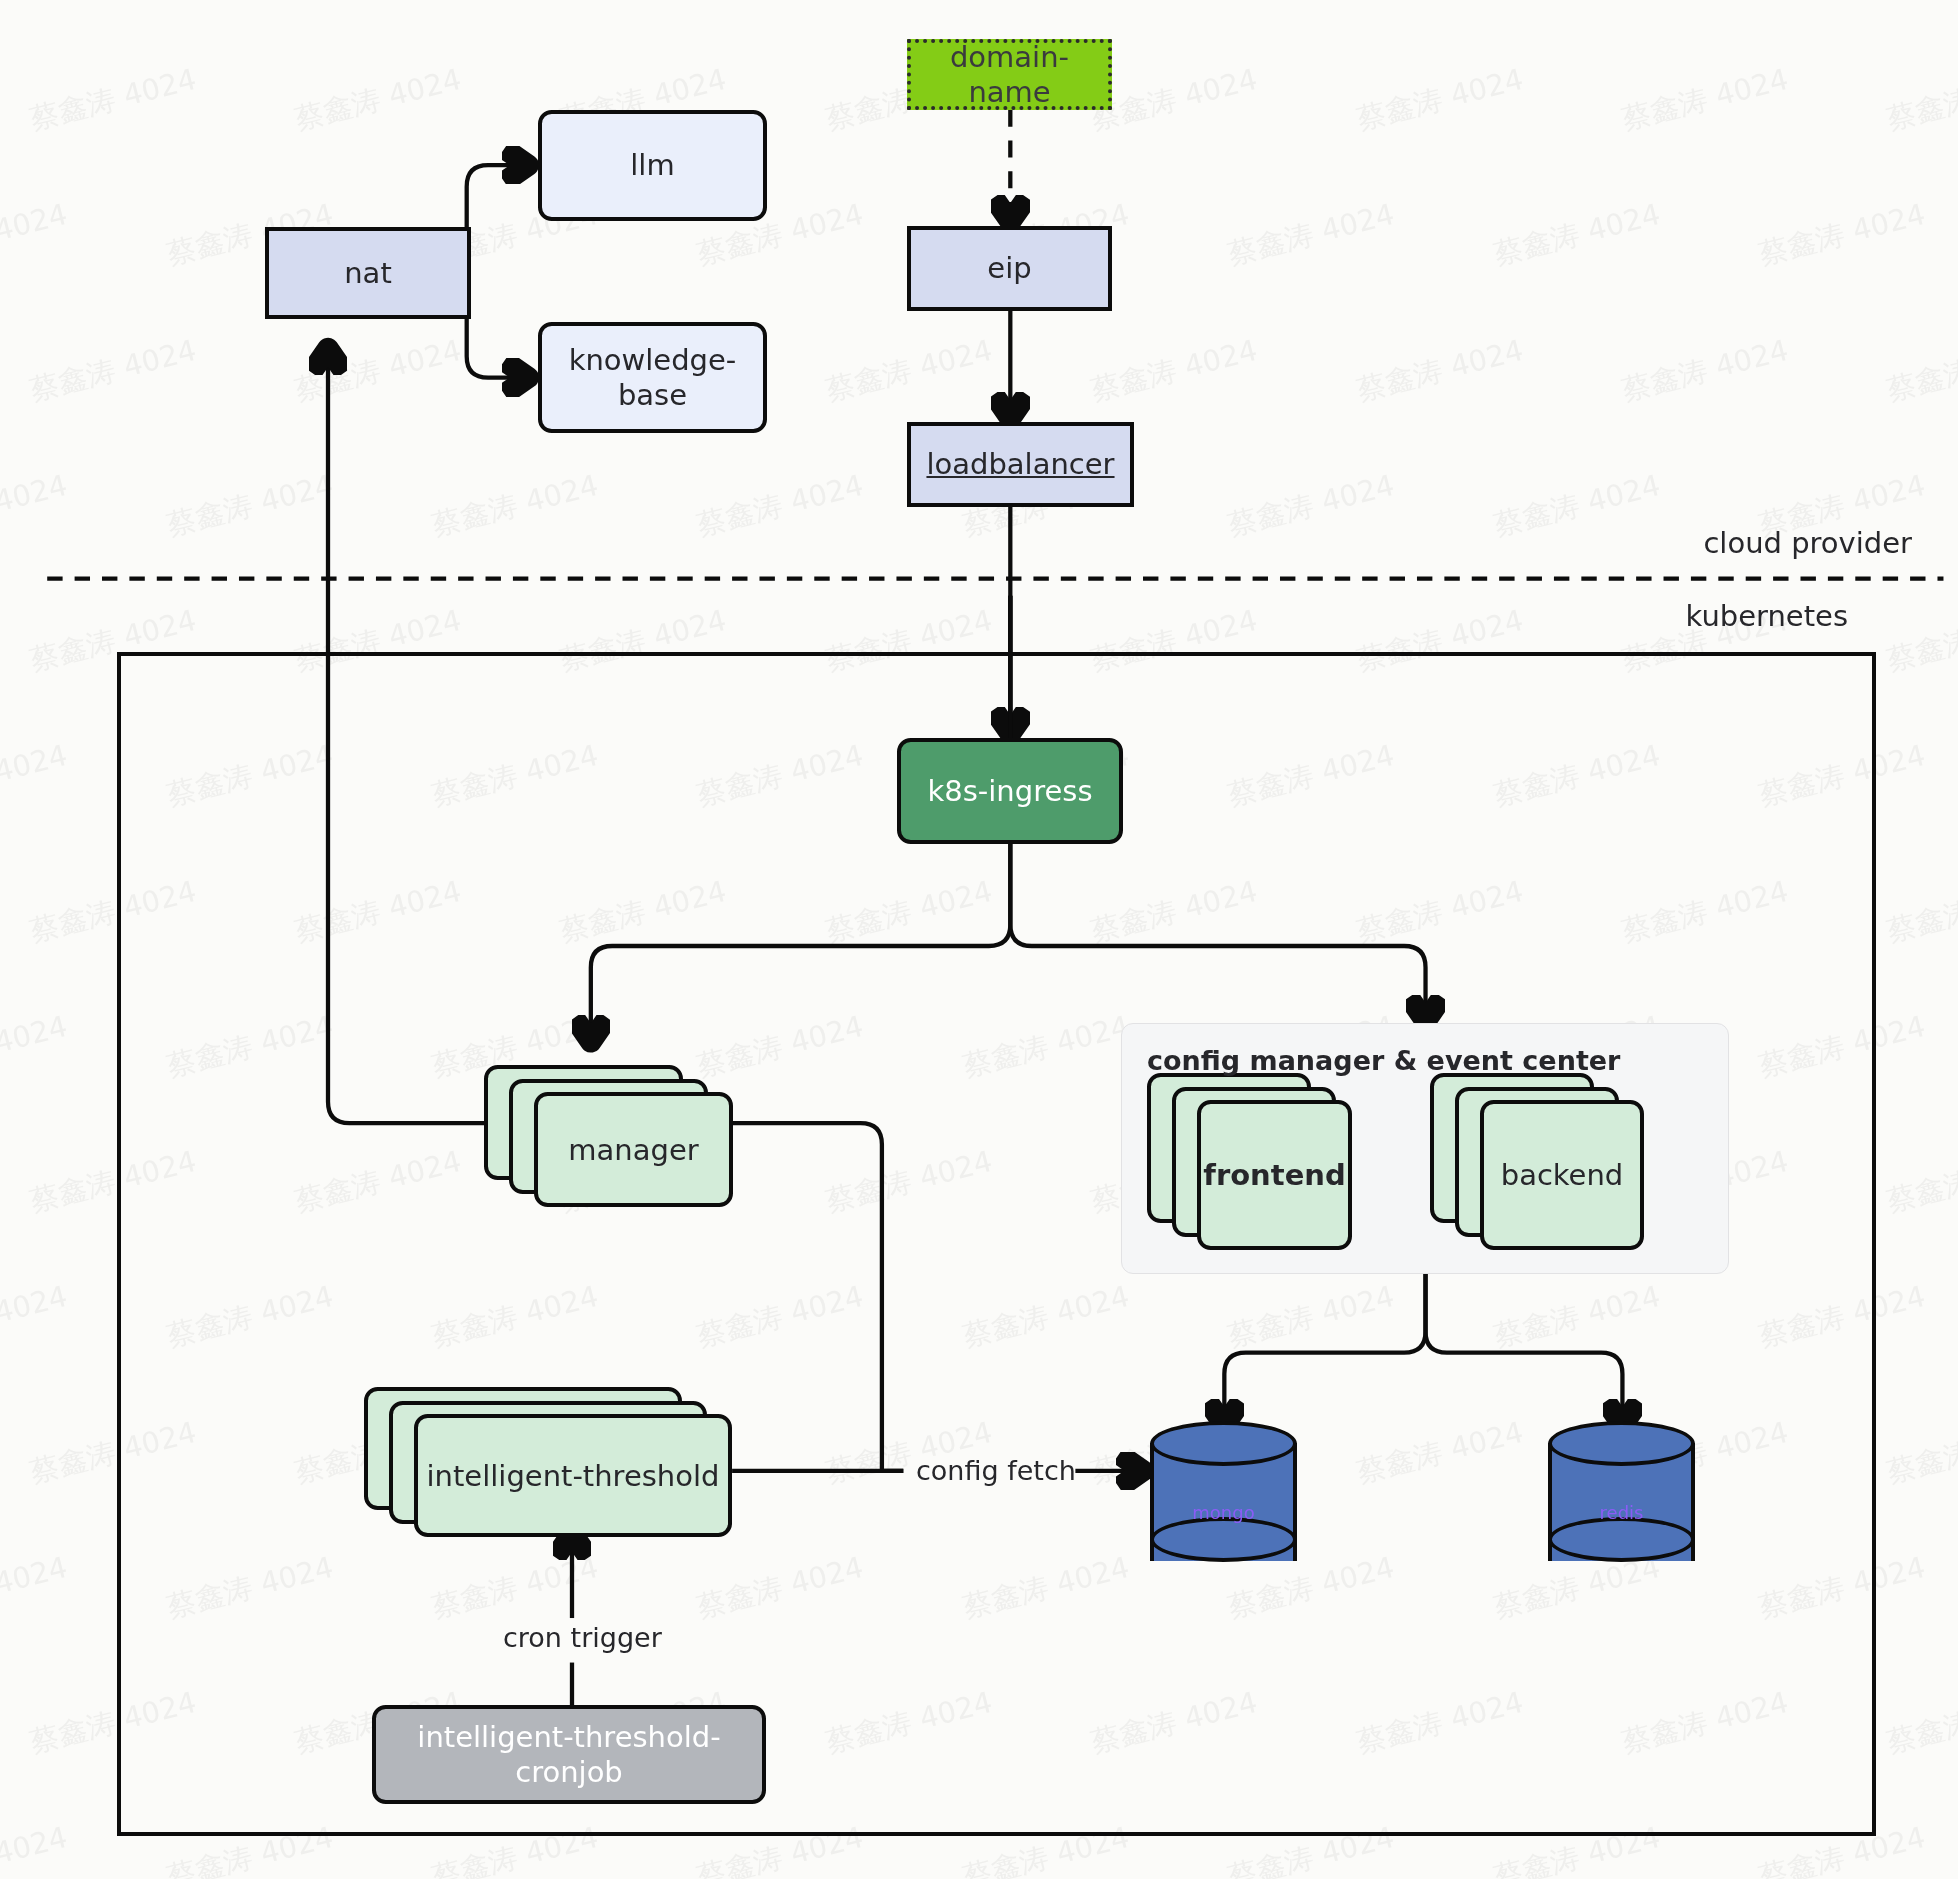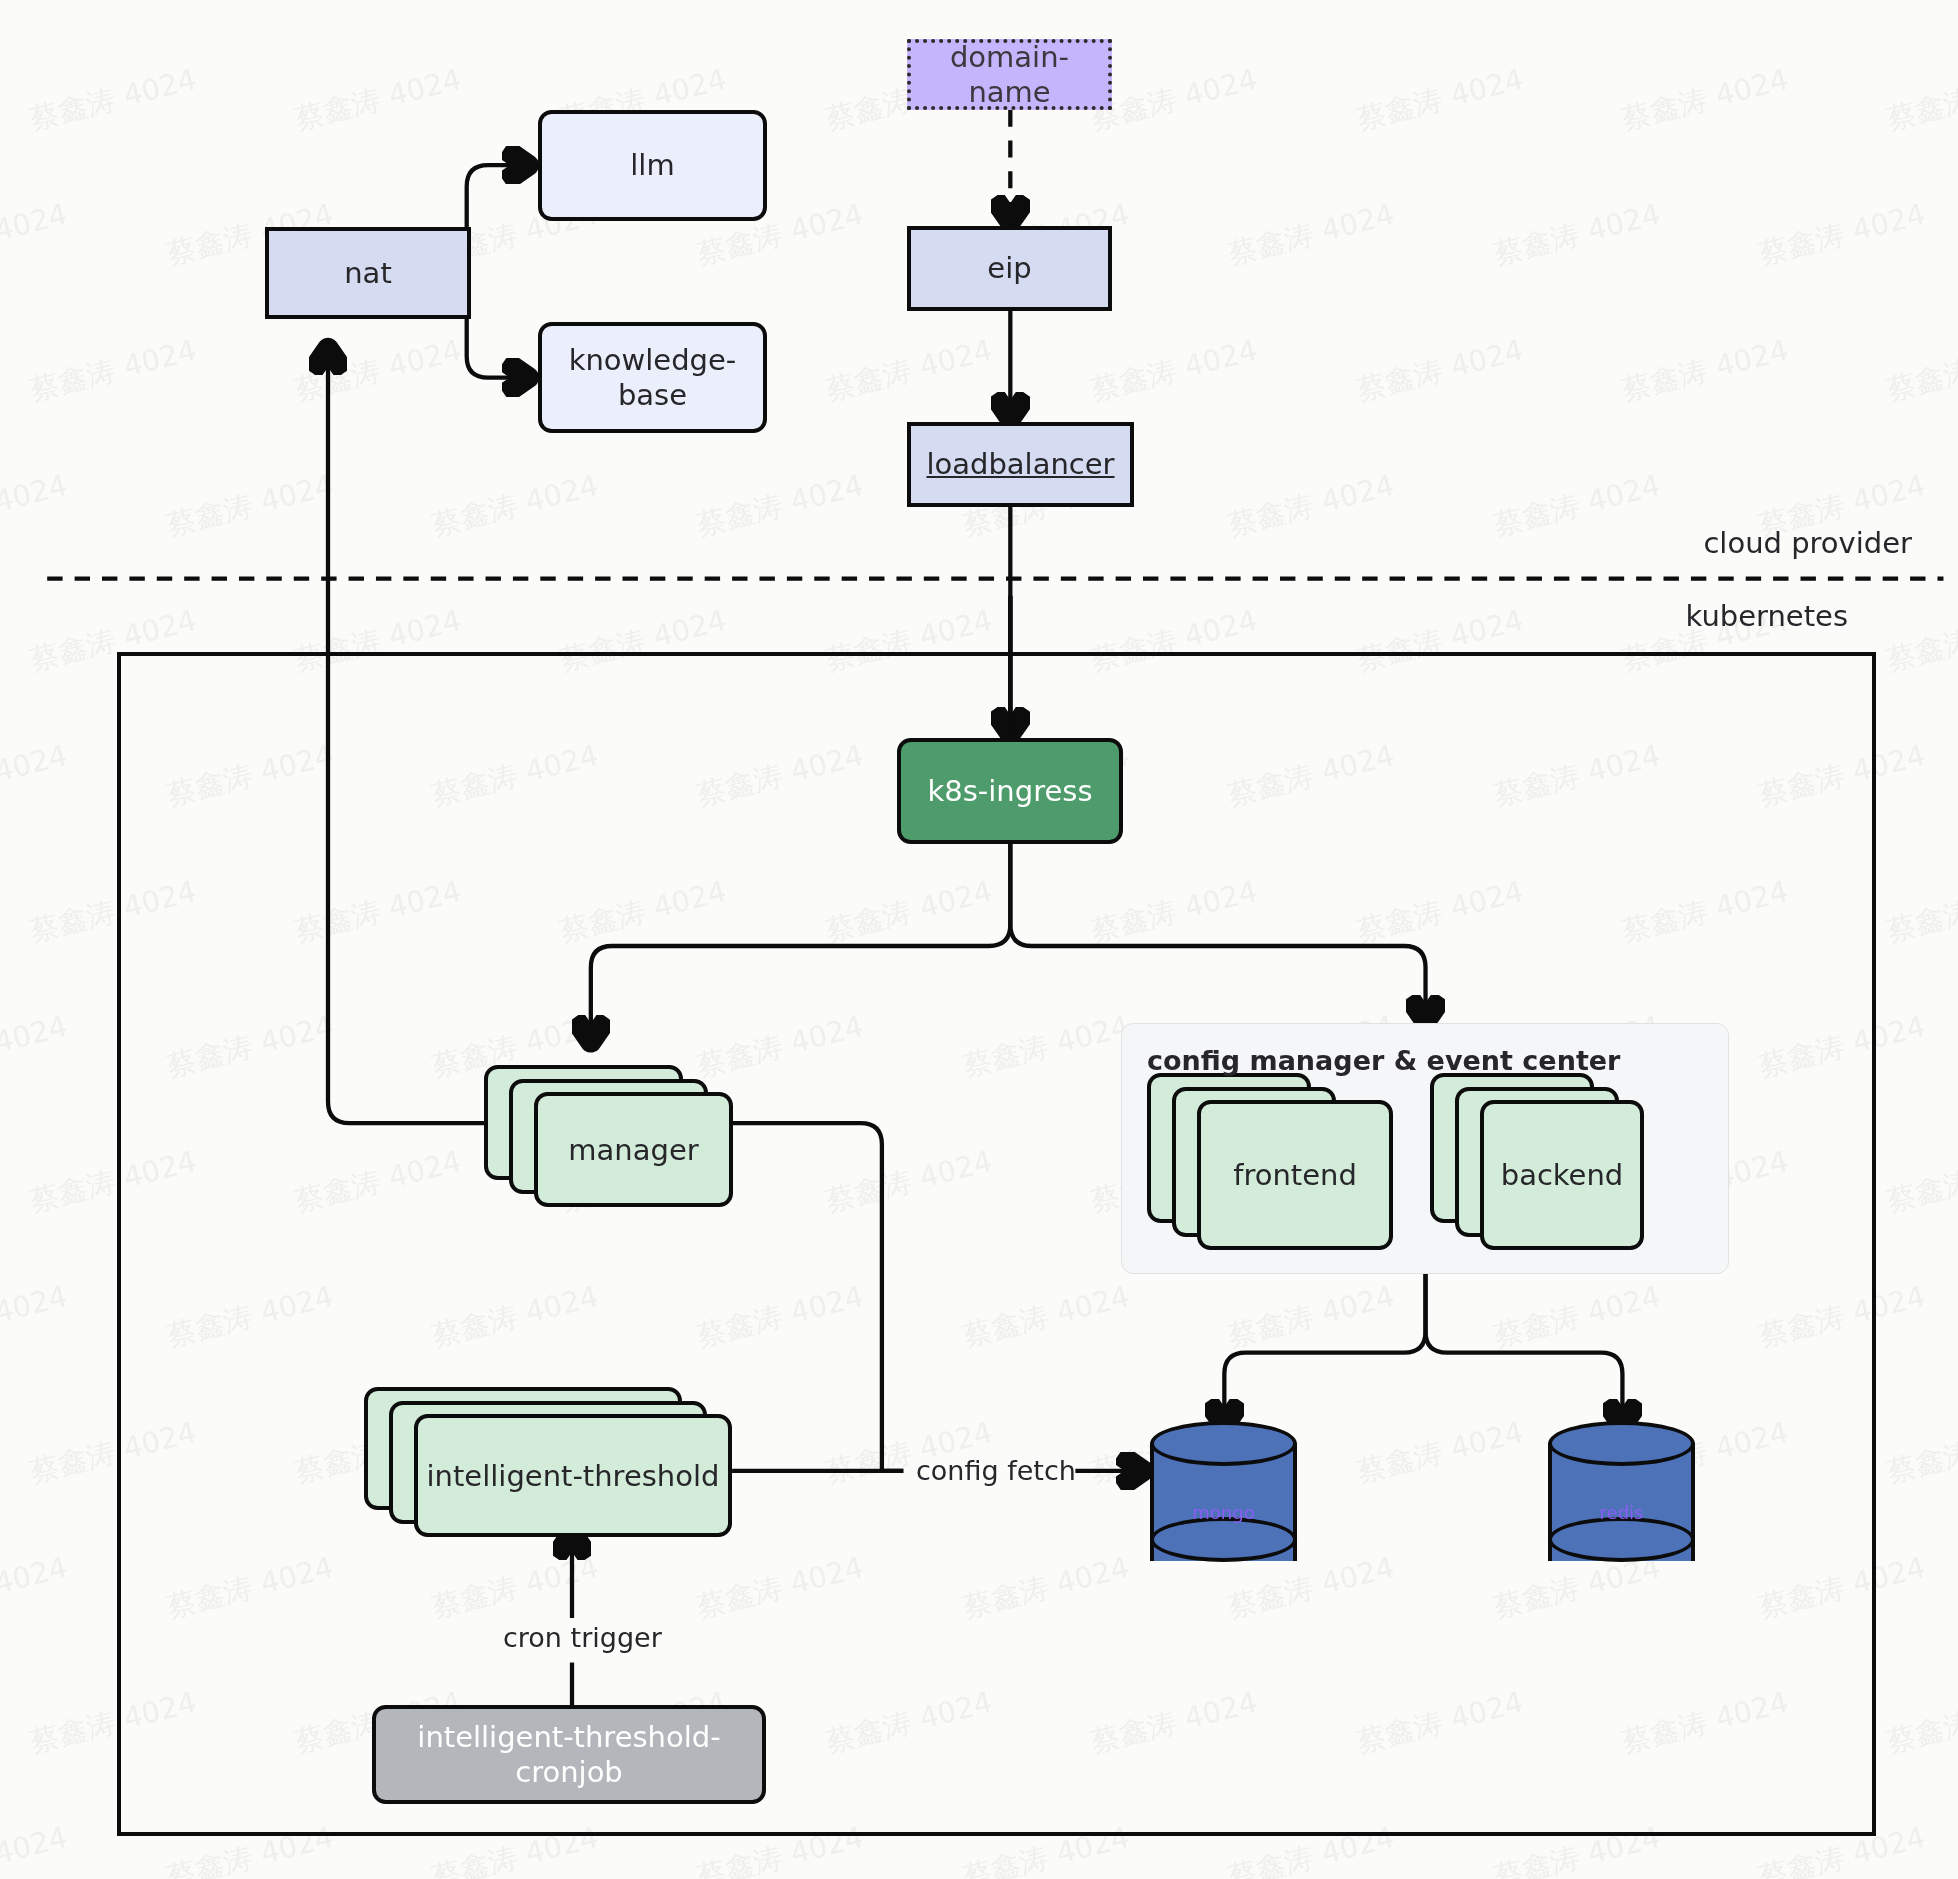--- a/index.html
+++ b/index.html
@@ -22,21 +22,21 @@
 
   
   .node{position:absolute;z-index:3;box-sizing:border-box;
         display:flex;align-items:center;justify-content:center;
         text-align:center;line-height:1.2;}
 
   .rect-sharp{border:4.3px solid #0c0c0c;background:#d5dbf0;color:#27272b;
         font-size:29px;border-radius:0;}
   .rect-round{border:4.3px solid #0c0c0c;background:#eaeffb;color:#27272b;
         font-size:29px;border-radius:13.7px;}
-  .rect-dotted{border:4.3px dotted #2b2b2b;background:#c4b5fd;color:#3a3a3e;
+  .rect-dotted{border:4.3px dotted #2b2b2b;background:#84cc16;color:#3a3a3e;
         font-size:29px;border-radius:0;}
   .ingress{border:4.3px solid #0c0c0c;background:#4e9c6b;color:#ffffff;
         font-size:29px;border-radius:13.7px;}
   .cronjob{border:4.3px solid #0c0c0c;background:#b3b6bb;color:#ffffff;
         font-size:29px;border-radius:13.7px;}
 
   
   .stack{position:absolute;z-index:3;}
   .stack .card{position:absolute;border:4.3px solid #0c0c0c;
         background:#d3ecd9;border-radius:13.7px;box-sizing:border-box;}
@@ -270,21 +270,21 @@
 </div>
 
 <div class="node cronjob" style="left:372px;top:1705px;width:394px;height:99px;">intelligent-threshold-cronjob</div>
 
 <div class="group" style="left:1121px;top:1023px;width:608px;height:251px;"></div>
 <div class="group-title" style="left:1147px;top:1045px;">config manager &amp; event center</div>
 
 <div class="stack" style="left:1147px;top:1073px;width:214px;height:177px;">
   <div class="card" style="left:0;top:0;width:164px;height:150px;"></div>
   <div class="card" style="left:25px;top:13.7px;width:164px;height:150px;"></div>
-  <div class="card front" style="left:50px;top:27px;width:196px;height:150px;">frontend</div>
+  <div class="card front" style="left:50px;top:27px;width:155px;height:150px;font-weight:bold;">frontend</div>
 </div>
 
 <div class="stack" style="left:1430px;top:1073px;width:214px;height:177px;">
   <div class="card" style="left:0;top:0;width:164px;height:150px;"></div>
   <div class="card" style="left:25px;top:13.7px;width:164px;height:150px;"></div>
   <div class="card front" style="left:50px;top:27px;width:164px;height:150px;">backend</div>
 </div>
 
 <div class="cyl" style="left:1150px;top:1421px;width:147px;height:163px;">
   <div class="body" style="top:22px;width:147px;height:118px;"></div>

